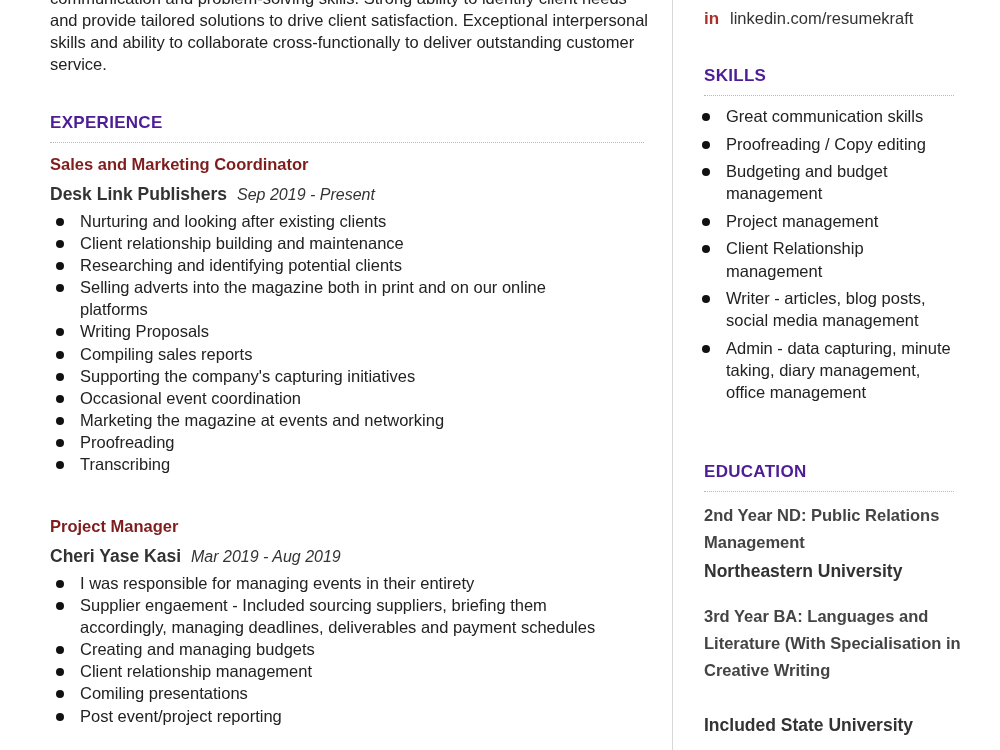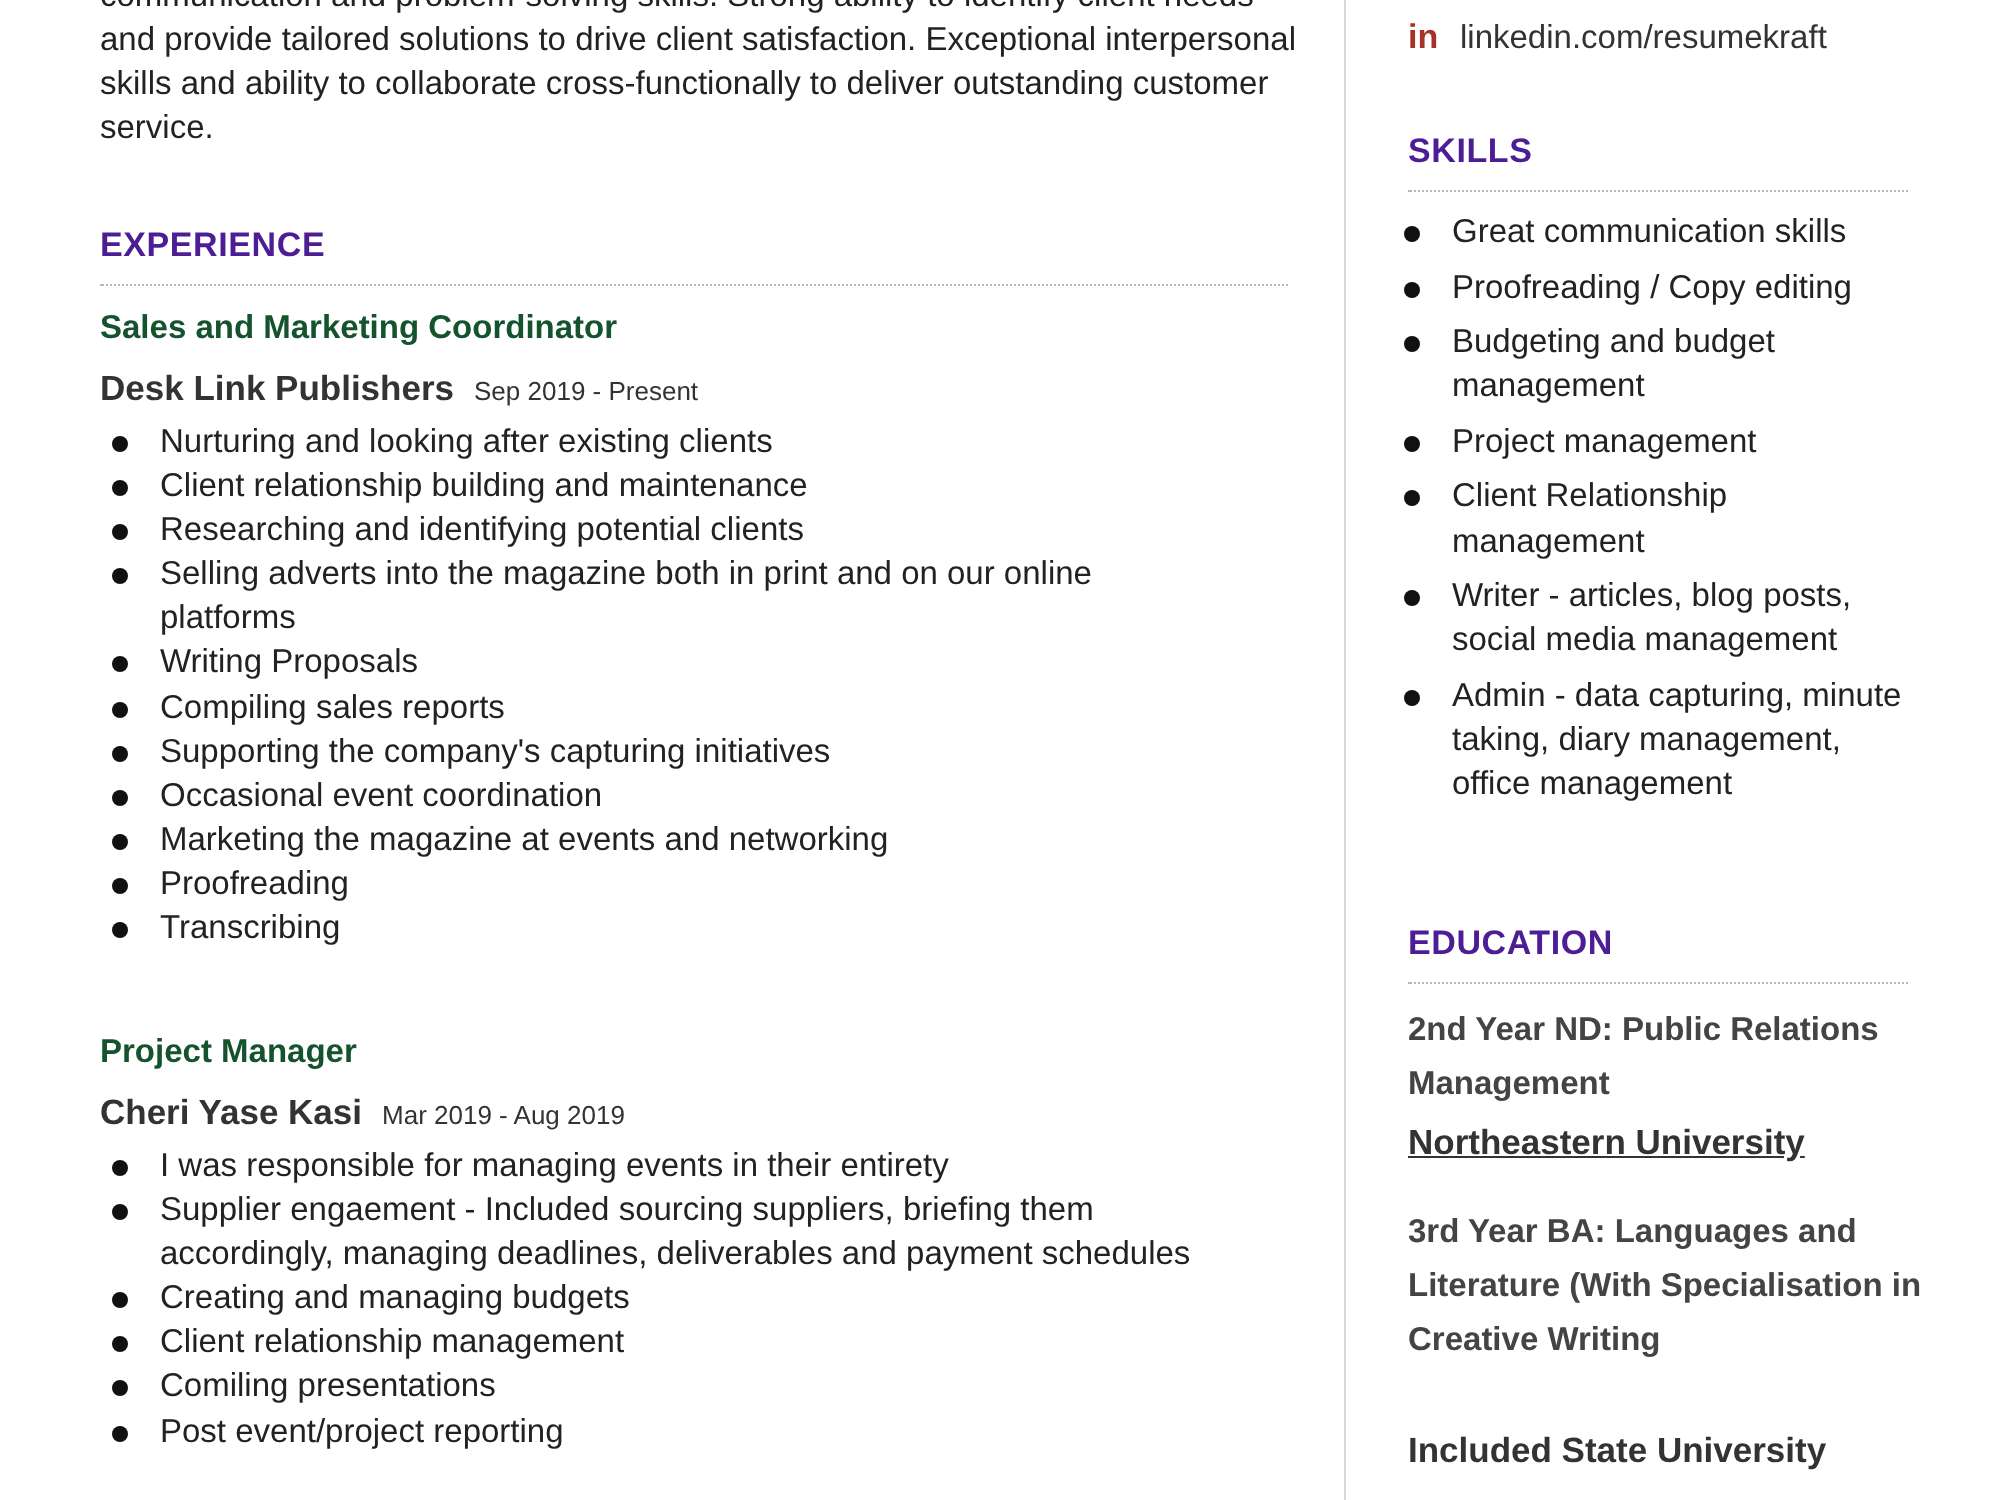--- a/index.html
+++ b/index.html
@@ -22,27 +22,27 @@
     font-size: 16.5px; line-height: 22px; color: #222; margin: 0;
   }
   .section-title {
     position: absolute; color: #4c1d95; font-weight: bold; font-size: 17px;
     letter-spacing: 0.3px; margin: 0;
   }
   .rule {
     position: absolute; height: 0; border-top: 1px dotted #b8b8b8;
   }
   .job-title {
-    position: absolute; font-weight: bold; color: #14532d; font-size: 16.5px;
+    position: absolute; font-weight: bold; color: #7f1d1d; font-size: 16.5px;
   }
   .company-line {
     position: absolute; font-size: 17.5px; color: #333; white-space: nowrap;
   }
   .company { font-weight: bold; }
-  .dates { margin-left: 10px; font-size: 13px; }
+  .dates { font-style: italic; margin-left: 10px; font-size: 16px; }
   ul.bullets {
     position: absolute; margin: 0; padding: 0; list-style: none;
   }
   ul.bullets li {
     position: relative; padding-left: 30px; font-size: 16.5px; line-height: 22.1px; color: #222;
   }
   ul.bullets li::before {
     content: ""; position: absolute; left: 6px; top: 8px; width: 8px; height: 8px;
     border-radius: 50%; background: #111;
   }
@@ -129,19 +129,19 @@
     <li>Client Relationship management</li>
     <li>Writer - articles, blog posts, social media management</li>
     <li>Admin - data capturing, minute taking, diary management, office management</li>
   </ul>
 
   <h2 class="section-title" style="top:462px;left:0;">EDUCATION</h2>
   <div class="rule" style="top:491px;left:0;width:250px;"></div>
 
   <div>
     <div class="edu-degree" style="top:502px;">2nd Year ND: Public Relations Management</div>
-    <div class="edu-school" style="top:561px;text-decoration:underline;">Northeastern University</div>
+    <div class="edu-school" style="top:561px;">Northeastern University</div>
   </div>
   <div>
     <div class="edu-degree" style="top:603px;">3rd Year BA: Languages and Literature (With Specialisation in Creative Writing</div>
     <div class="edu-school" style="top:715px;">Included State University</div>
   </div>
 </div>
 
 </body></html>

